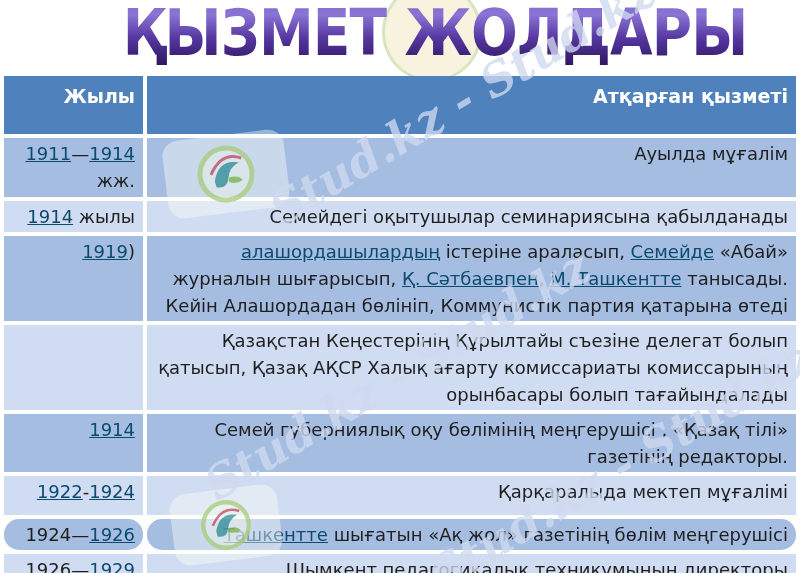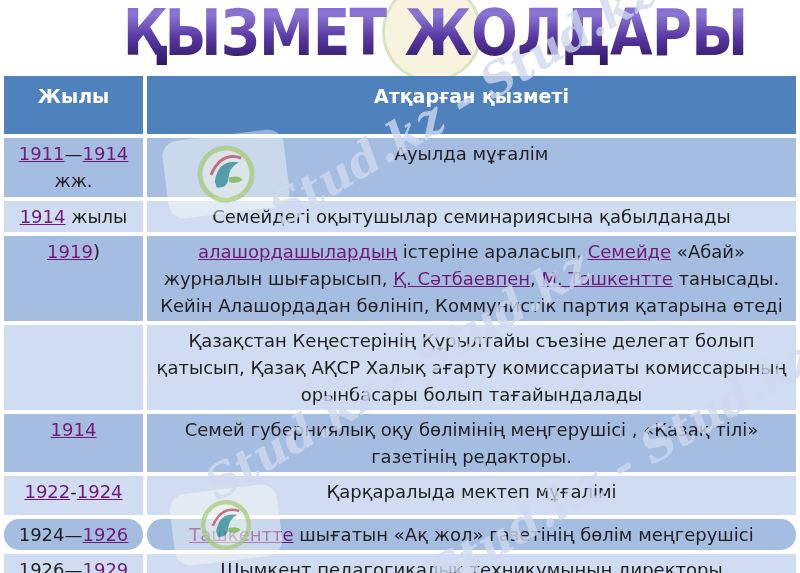--- a/index.html
+++ b/index.html
@@ -20,36 +20,36 @@
     -webkit-background-clip:text;background-clip:text;color:transparent;
     white-space:nowrap;
   }
 
   
   table.career{
     border-collapse:separate;border-spacing:4px 4px;
     width:800px;table-layout:fixed;position:relative;z-index:2;
   }
   col.c-year{width:139px;}
-  th,td{vertical-align:top;text-align:center;white-space:pre-line;word-wrap:break-word;}
+  th,td{vertical-align:top;text-align:right;white-space:pre-line;word-wrap:break-word;}
   th{
     background:#4f81bd;color:#ffffff;font-size:19px;font-weight:bold;
     padding:8px 8px 2px 8px;height:58px;box-sizing:border-box;line-height:24px;
   }
   td{
     font-size:18px;line-height:27px;color:#1f1f1f;
     padding:2px 8px;box-sizing:border-box;
   }
   tr.band-medium td{background:#a6bde2;}
   tr.band-light  td{background:#cfdcf1;}
   
   tr.r0 td{height:59px;} tr.r1 td{height:30px;} tr.r2 td{height:80px;}
   tr.r3 td{height:76px;} tr.r4 td{height:57px;} tr.r5 td{height:39px;}
   tr.r6 td{height:28px;border-radius:15px;} tr.r7 td{height:27px;}
-  a.doc-link{color:#701a75;text-decoration:underline;cursor:pointer;}
+  a.doc-link{color:#0c4a6e;text-decoration:underline;cursor:pointer;}
 
   
   .wm{
     position:absolute;z-index:5;pointer-events:none;
     font-family:"DejaVu Serif","Liberation Serif",serif;
     font-style:italic;font-weight:bold;font-size:46px;white-space:nowrap;
     color:rgba(206,217,238,0.78);
     transform-origin:0 0;
   }
   .wm1{left:260px;top:190px;transform:rotate(-31deg);}

